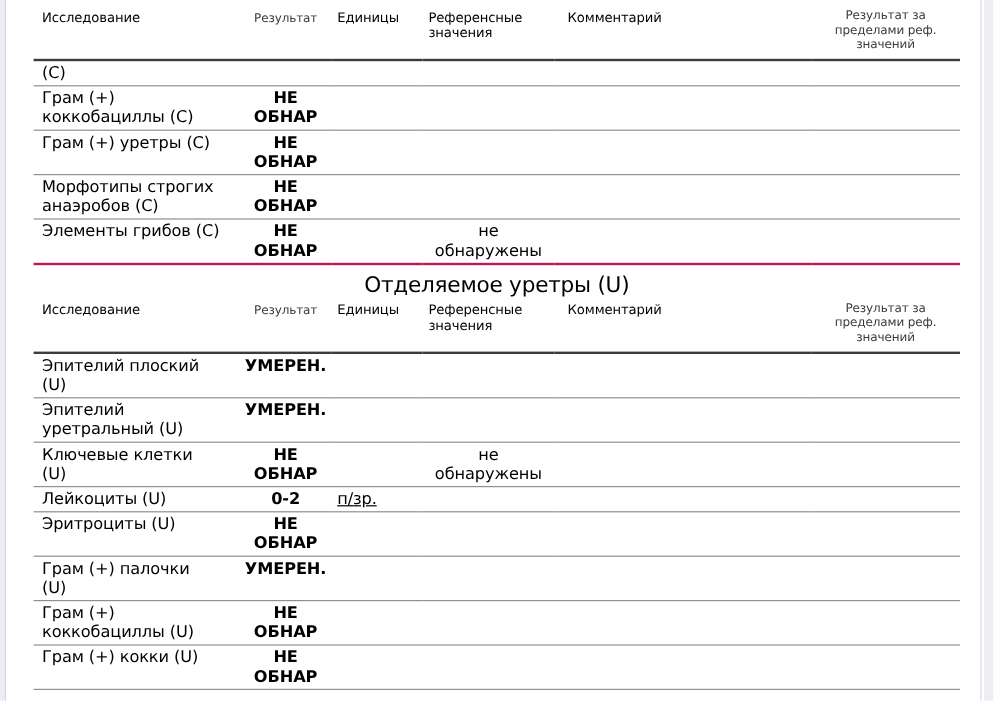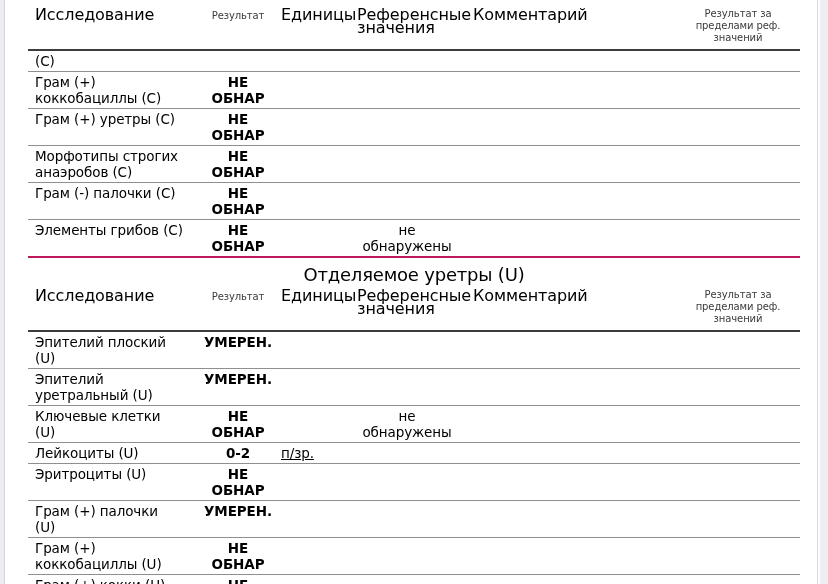--- a/index.html
+++ b/index.html
@@ -22,21 +22,21 @@
   .report { position: absolute; left: 28px; top: 8px; width: 772px; }
 
   table.results-table {
     border-collapse: collapse;
     table-layout: fixed;
     width: 772px;
     letter-spacing: -0.1px;
   }
   th {
     font-weight: normal;
-    font-size: 16px;
+    font-size: 11px;
     line-height: 13px;
     vertical-align: top;
     padding: 0 0 5px 0;
     border-bottom: 2px solid #3c3c3c;
   }
   th.h-small { font-size: 10px; line-height: 12px; color: #3a3a3a; }
   th.h-study    { text-align: left;  padding-left: 7px; }
   th.h-result   { text-align: center; padding-top: 2px; }
   th.h-units    { text-align: left;  padding-left: 5px; }
   th.h-reference{ text-align: left;  padding-left: 5px; }
@@ -124,28 +124,20 @@
           </tr>
           <tr>
             <td class="c-study">Морфотипы строгих
 анаэробов (C)</td>
             <td class="c-result">НЕ ОБНАР</td>
             <td class="c-units"></td>
             <td class="c-reference"></td>
             <td class="c-comment"></td>
             <td class="c-out-of-range"></td>
           </tr>
-          <tr>
-            <td class="c-study">Грам (-) палочки (C)</td>
-            <td class="c-result">НЕ ОБНАР</td>
-            <td class="c-units"></td>
-            <td class="c-reference"></td>
-            <td class="c-comment"></td>
-            <td class="c-out-of-range"></td>
-          </tr>
           <tr class="last">
             <td class="c-study">Элементы грибов (C)</td>
             <td class="c-result">НЕ ОБНАР</td>
             <td class="c-units"></td>
             <td class="c-reference">не
 обнаружены</td>
             <td class="c-comment"></td>
             <td class="c-out-of-range"></td>
           </tr>
         </tbody>

